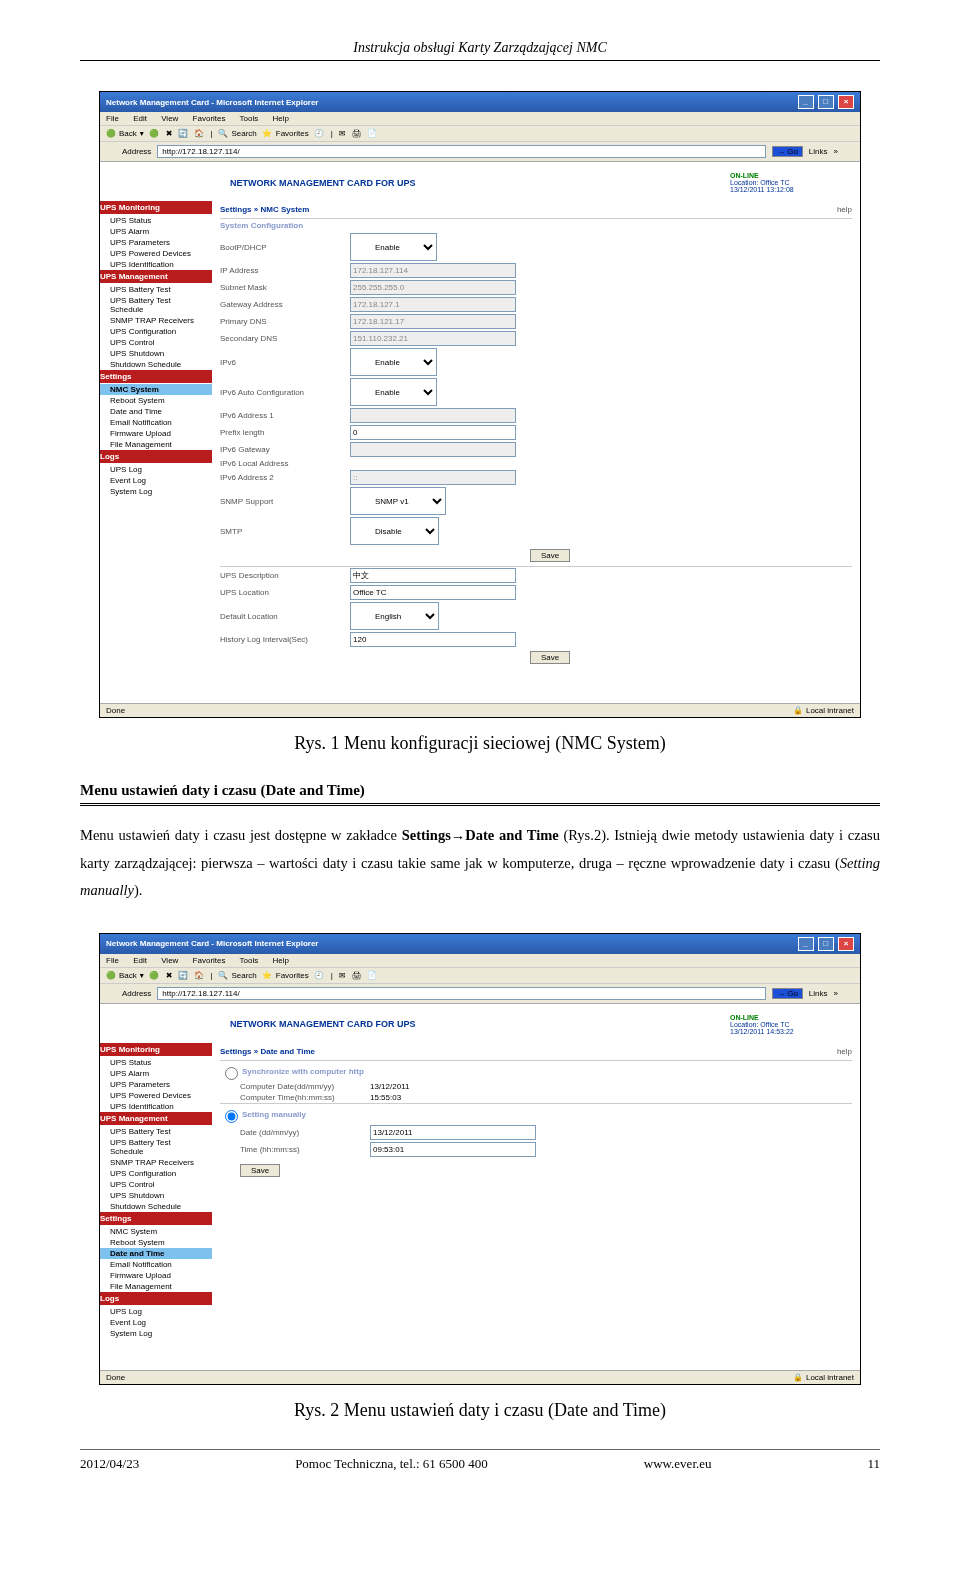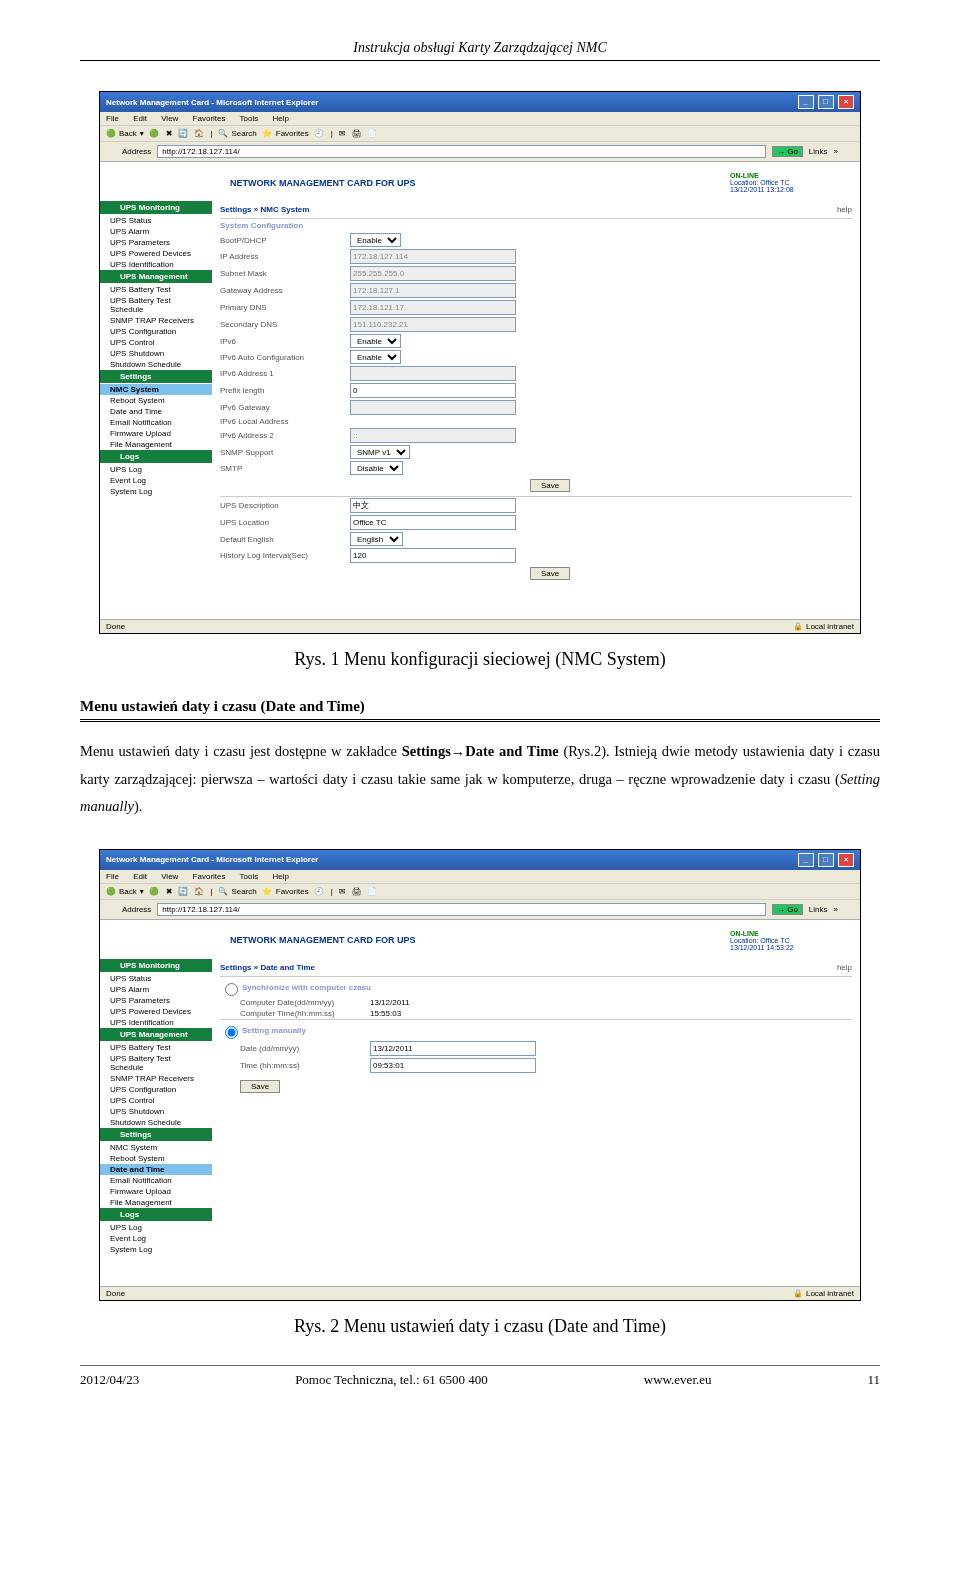--- a/index.html
+++ b/index.html
@@ -70,21 +70,21 @@
     }
     .addressbar {
       background: #ece9d8;
       padding: 3px 22px;
       border-bottom: 1px solid #aaa;
       display: flex;
       align-items: center;
       gap: 6px;
     }
     .addr-field { flex: 1; background: #fff; border: 1px solid #7f9db9; padding: 1px 4px; }
-    .go-btn { border: 1px solid #888; padding: 0 4px; background: #22c55e;}
+    .go-btn { border: 1px solid #888; padding: 0 4px; background: #1d4ed8;}
     .webpage {
       background: #fff;
       min-height: 320px;
       position: relative;
     }
     .nmc-header {
       display: flex;
       justify-content: space-between;
       align-items: center;
       padding: 10px 10px 8px 10px;
@@ -102,24 +102,24 @@
       text-align: left;
       width: 120px;
     }
     .nmc-status .green { color: green; font-weight: bold; }
     .nmc-body { display: flex; }
     .sidebar {
       width: 112px;
       background: #fff;
     }
     .side-sec {
-      background: #15803d;
+      background: #b91c1c;
       color: #fff;
       font-weight: bold;
-      padding: 2px 20px;
+      padding: 2px 0;
       border-bottom: 1px solid #fff;
       font-size: 8px;
     }
     .side-item {
       padding: 1px 10px;
       color: #000;
       font-size: 8px;
     }
     .side-item.selected {
       background: #7ec0ee;
@@ -157,23 +157,23 @@
       border: 1px solid #7f9db9;
       background: #fff;
       padding: 0 2px;
       height: 13px;
       font-size: 8px;
     }
     .form-input.disabled { background: #eee; color: #888; }
     .form-select {
       border: 1px solid #7f9db9;
       background: #fff;
-      padding: 0 2px;
-      font-size: 8px;
-      height: 14px;
+      padding: 0 20px;
+      font-size: 8px;
+      height: 28px;
     }
     .save-btn {
       border: 1px solid #888;
       background: #ece9d8;
       padding: 1px 10px;
       font-size: 8px;
       margin: 3px 0 0 310px;
       display: inline-block;
     }
     .statusbar {
@@ -368,21 +368,21 @@
           <div id="s1rows2">
               <div class="form-row">
                 <span class="form-label">UPS Description</span>
                 <span class="form-field"><input class="form-input" style="width: 160px;" value="中文"></span>
               </div>
               <div class="form-row">
                 <span class="form-label">UPS Location</span>
                 <span class="form-field"><input class="form-input" style="width: 160px;" value="Office TC"></span>
               </div>
               <div class="form-row">
-                <span class="form-label">Default English</span>
+                <span class="form-label">Default Location</span>
                 <span class="form-field"><select class="form-select"><option>English</option></select></span>
               </div>
               <div class="form-row">
                 <span class="form-label">History Log Interval(Sec)</span>
                 <span class="form-field"><input class="form-input" style="width: 160px;" value="120"></span>
               </div>
             </div>
           <div class="save-btn">Save</div>
         </div>
       </div>
@@ -478,21 +478,21 @@
           <div class="side-item">Event Log</div>
           <div class="side-item">System Log</div>
         </div>
         <div class="main-panel">
           <div class="crumb">
             <span>Settings » Date and Time</span>
             <span style="color:#555;font-weight:normal">help</span>
           </div>
           <div class="form-row" style="border-top:1px solid #ccc;padding-top:3px">
             <input type="radio" class="sync-radio" style="">
-            <span class="form-sec-title" style="border:none">Synchronize with computer czasu</span>
+            <span class="form-sec-title" style="border:none">Synchronize with computer http</span>
           </div>
           <div class="form-row">
               <span class="form-label" style="padding-left:20px">Computer Date(dd/mm/yy)</span>
               <span class="form-field">13/12/2011</span>
             </div>
           <div class="form-row">
               <span class="form-label" style="padding-left:20px">Computer Time(hh:mm:ss)</span>
               <span class="form-field">15:55:03</span>
             </div>
           <div class="form-row" style="border-top:1px solid #ccc;padding-top:3px">

